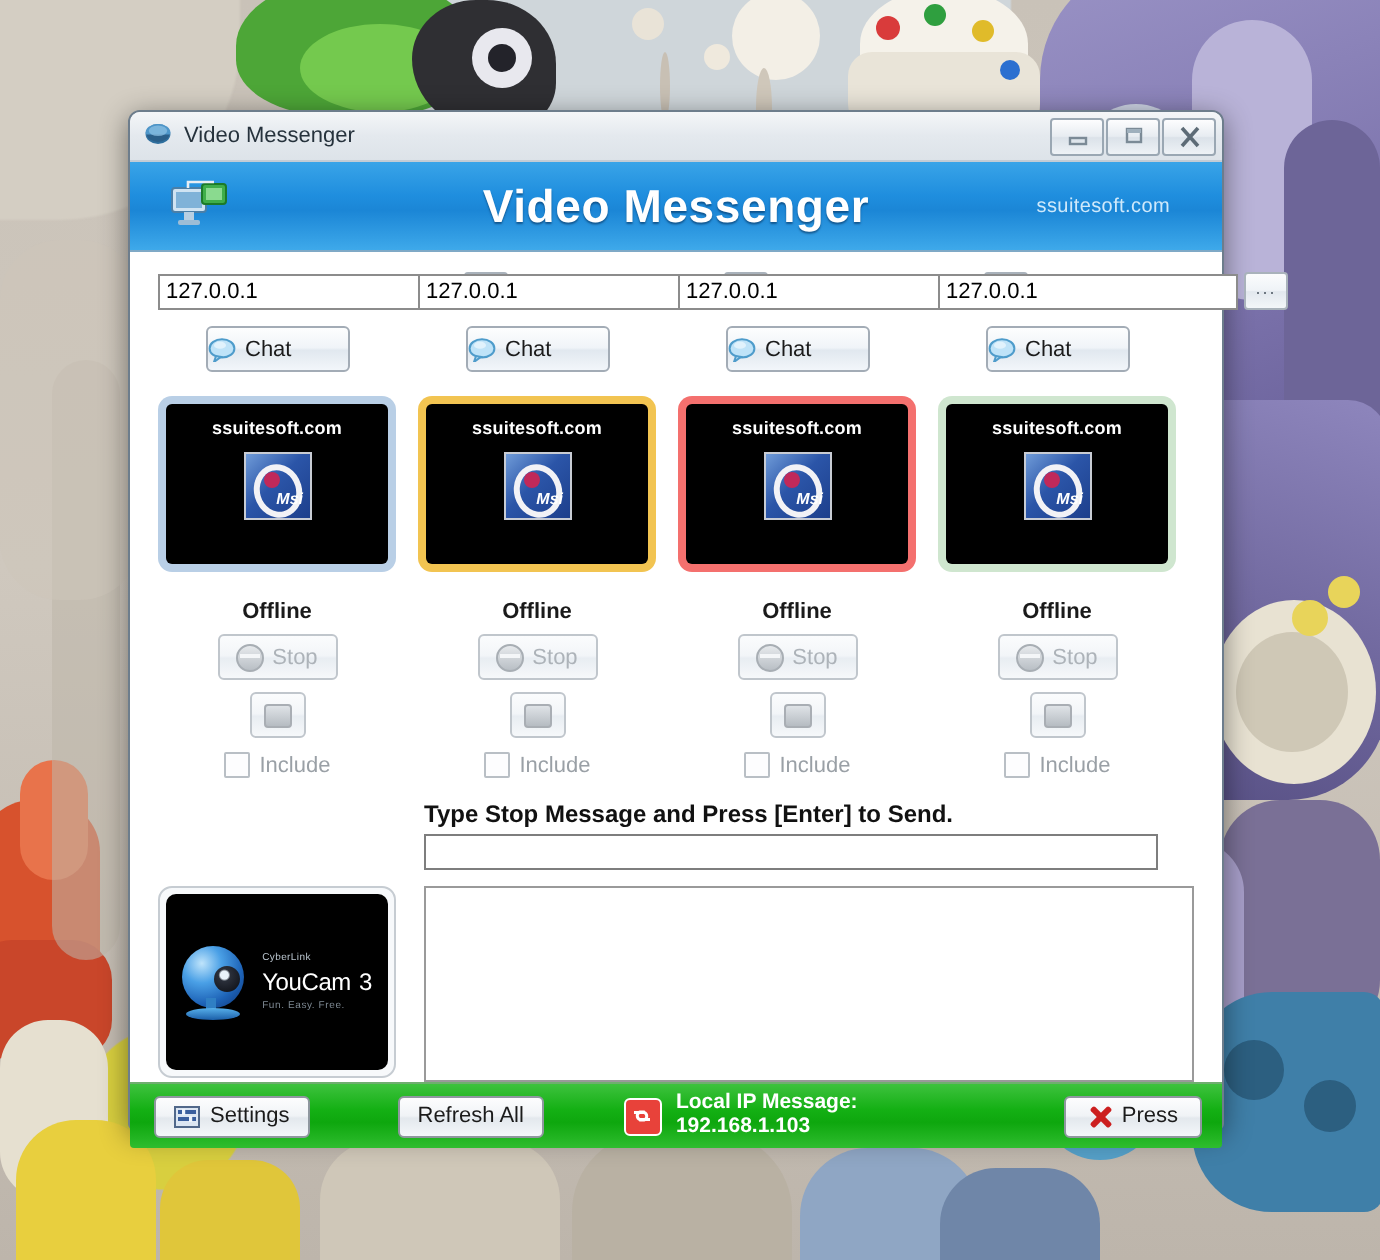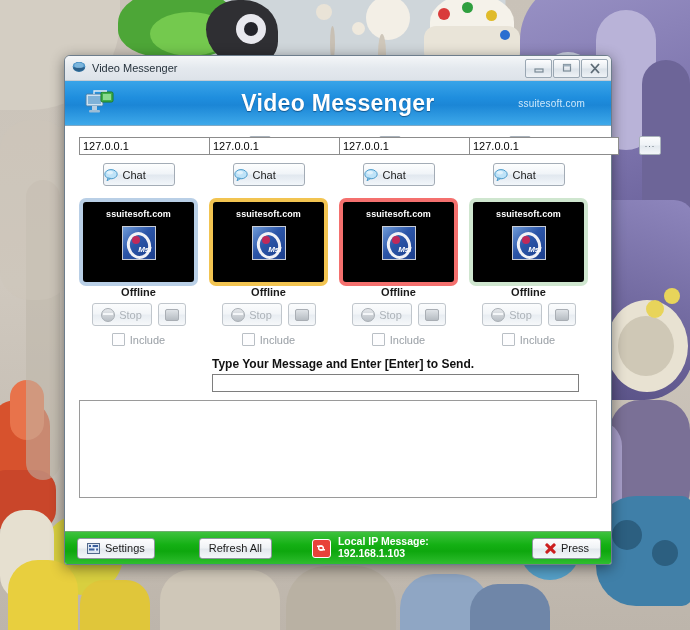--- a/index.html
+++ b/index.html
@@ -68,21 +68,21 @@
   .body{
     flex:1 1 auto;background:#ffffff;position:relative;
     padding:10px 14px 0 14px;
     display:flex;flex-direction:column;
   }
 
   
   .cols{display:flex;gap:11px;}
   .col{width:119px;display:flex;flex-direction:column;align-items:center;}
 
-  .iprow{display:flex;width:119px;gap:20px;align-items:center;}
+  .iprow{display:flex;width:119px;gap:3px;align-items:center;}
   .ipinput{
     flex:1 1 auto;height:18px;border:1px solid #8c8c8c;background:#fff;
     font-size:11px;color:#000;padding:0 3px;box-sizing:border-box;
     font-family:"Liberation Sans", sans-serif;outline:none;
   }
   .dotsbtn{
     width:22px;height:19px;flex:0 0 22px;border:1px solid #a9b2bb;border-radius:2px;
     background:linear-gradient(180deg,#fbfcfd 0%,#eff3f7 48%,#e2e8ee 52%,#f3f6f9 100%);
     font-size:9px;color:#5a6670;display:flex;align-items:center;justify-content:center;
     letter-spacing:1px;padding-bottom:4px;box-sizing:border-box;
@@ -106,23 +106,23 @@
     position:relative;overflow:hidden;}
   .vid-logo .ring{
     position:absolute;left:4px;top:5px;width:18px;height:21px;border-radius:50%;
     border:3px solid #f2f2f6;transform:rotate(-16deg);
   }
   .vid-logo .dotr{position:absolute;left:9px;top:9px;width:8px;height:8px;border-radius:50%;
     background:#c0295a;}
   .vid-logo .msi{position:absolute;right:3px;bottom:5px;font-size:8px;color:#fff;
     font-weight:bold;font-style:italic;margin-left:15px;}
 
-  .status{margin-top:0;font-size:11px;font-weight:bold;color:#1a1a1a;text-align:center;}
-
-  .ctlrow{margin-top:5px;display:flex;gap:6px;align-items:center;justify-content:flex-end;}
+  .status{margin-top:14px;font-size:11px;font-weight:bold;color:#1a1a1a;text-align:center;}
+
+  .ctlrow{margin-top:5px;display:flex;gap:6px;align-items:center;justify-content:flex-end;flex-direction:column;}
   .stopbtn{
     width:58px;height:21px;border:1px solid #c0c6cc;border-radius:3px;
     background:linear-gradient(180deg,#fbfcfd 0%,#f2f5f8 47%,#e8edf2 53%,#f6f8fa 100%);
     display:flex;align-items:center;justify-content:center;gap:4px;
     font-size:11px;color:#adb3b9;
   }
   .stopbtn .ic{width:12px;height:12px;border-radius:50%;
     background:linear-gradient(180deg,#e6e9ec,#b9bfc5);border:1px solid #a8aeb4;
     position:relative;}
   .stopbtn .ic:after{content:"";position:absolute;left:1px;right:1px;top:4px;height:2px;
@@ -458,25 +458,40 @@
         </div>
         <div class="inclrow">
           <span class="cbx"></span>
           <span class="incl-lbl">Include</span>
         </div>
       </div>
 
     </div>
 
     <div class="msgsect">
-      <div class="msg-lbl">Type Your Message and Enter [Enter] to Send.</div>
+      <div class="msg-lbl">Type Stop Message and Press [Enter] to Send.</div>
       <input class="msg-input" value="" style="">
     </div>
 
     <div class="bottom">
+      <div class="preview">
+        <div class="preview-in">
+          <div class="cam">
+            <div class="ball"></div>
+              <div class="iris"></div>
+            <div class="stem"></div>
+              <div class="base"></div>
+          </div>
+          <div class="youcam">
+            <div class="sup">CyberLink</div>
+            <div class="main"><span>YouCam</span>&nbsp;<span>3</span></div>
+            <div class="sub">Fun. Easy. Free.</div>
+          </div>
+        </div>
+      </div>
       <div class="log"></div>
     </div>
 
   </div>
 
   <div class="statusbar">
     <div class="sbtn" id="settings-button">
       <svg width="13" height="11" viewBox="0 0 13 11">
         <rect x="0.5" y="0.5" width="12" height="10" fill="#dce6f2" stroke="#51688a" stroke-width="1"></rect>
         <rect x="2" y="2" width="9" height="2" fill="#3a5f9e"></rect>

